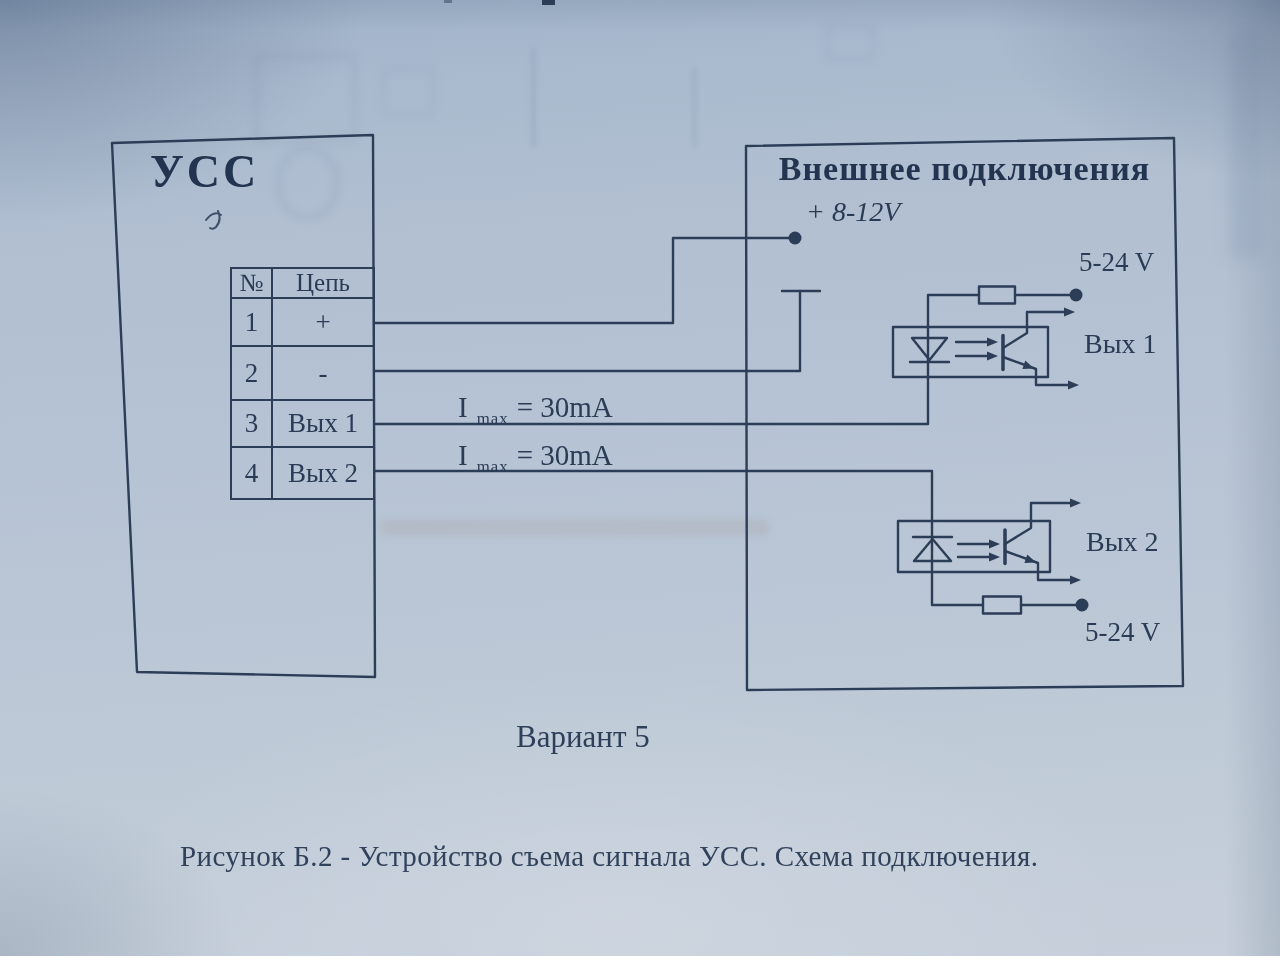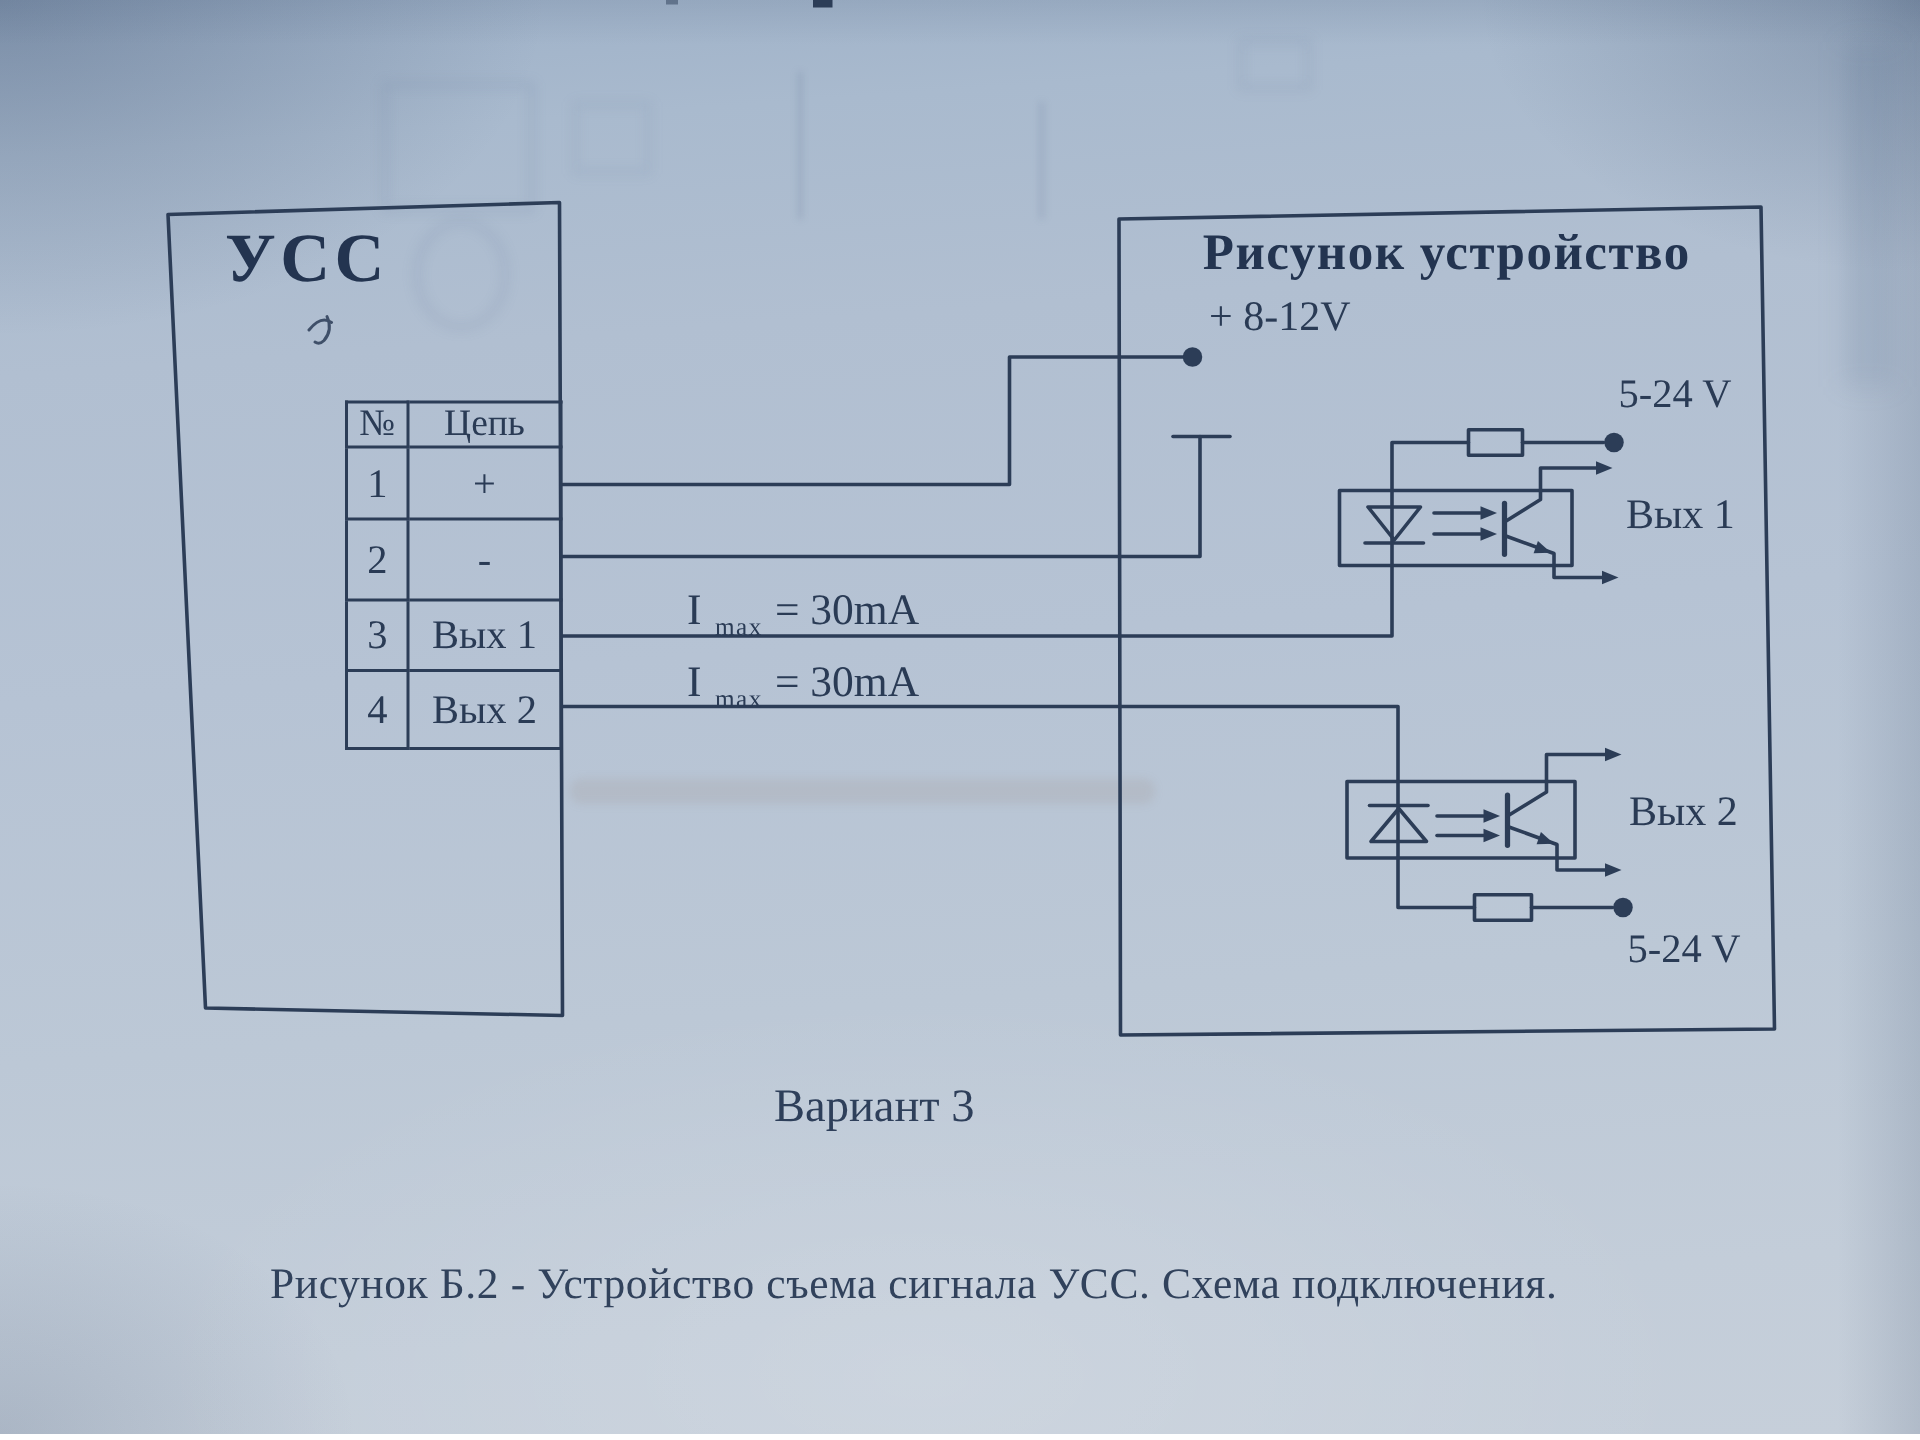--- a/index.html
+++ b/index.html
@@ -33,21 +33,21 @@
   .g6 { left:1228px; top:28px; width:34px;  height:230px; background:rgba(85,105,138,0.12); filter:blur(8px); }
   .g7 { left:382px; top:68px;  width:46px;  height:42px;  border:3px solid rgba(95,115,148,0.14); filter:blur(4px); }
   .g8 { left:380px; top:519px; width:390px; height:17px;  background:rgba(145,125,112,0.13); filter:blur(3px); border-radius:8px; }
 
   svg.circuit { position:absolute; left:0; top:0; filter: blur(0.35px); }
   svg.circuit * { vector-effect: non-scaling-stroke; }
 
   .label { position:absolute; white-space:nowrap; filter: blur(0.25px); color:#2a3b55; }
   .uss-title  { left:150px; top:145px; font-size:46px; font-weight:bold; letter-spacing:3px; color:#233450; }
   .ext-title  { left:746px; top:150px; width:437px; text-align:center; font-size:34px; font-weight:bold; letter-spacing:1px; color:#233450; }
-  .supply     { left:806px; top:196px; font-size:28px; }
+  .supply     { left:806px; top:196px; font-size:28px;font-style:italic; }
   .v-top      { left:1079px; top:247px; font-size:27px; }
   .out1       { left:1084px; top:328px; font-size:28px; }
   .out2       { left:1086px; top:526px; font-size:28px; }
   .v-bot      { left:1085px; top:617px; font-size:27px; }
   .imax       { font-size:29px; }
   .imax1      { left:458px; top:391px; }
   .imax2      { left:458px; top:439px; }
   .imax .sub  { font-size:0.58em; vertical-align:sub; margin-left:9px; letter-spacing:1px; }
   .imax .val  { margin-left:8px; }
   .variant    { left:516px; top:719px; font-size:31px; color:#2e3f5a; }
@@ -182,30 +182,30 @@
       <td>3</td>
       <td>Вых 1</td>
     </tr>
     <tr class="r4">
       <td>4</td>
       <td>Вых 2</td>
     </tr>
   </tbody>
     </table>
 
-  <div class="label ext-title">Рисунок устройство</div>
+  <div class="label ext-title">Внешнее подключения</div>
   <div class="label supply">+ 8-12V</div>
   <div class="label v-top">5-24 V</div>
   <div class="label out1">Вых 1</div>
   <div class="label out2">Вых 2</div>
   <div class="label v-bot">5-24 V</div>
 
   <div class="label imax imax1">
     <span>I</span><span class="sub">max</span><span class="val">= 30mA</span>
   </div>
   <div class="label imax imax2">
     <span>I</span><span class="sub">max</span><span class="val">= 30mA</span>
   </div>
 
-  <div class="label variant">Вариант 3</div>
+  <div class="label variant">Вариант 5</div>
   <div class="label caption">Рисунок Б.2 - Устройство съема сигнала УСС. Схема подключения.</div>
 
 </div>
 
 </body></html>

